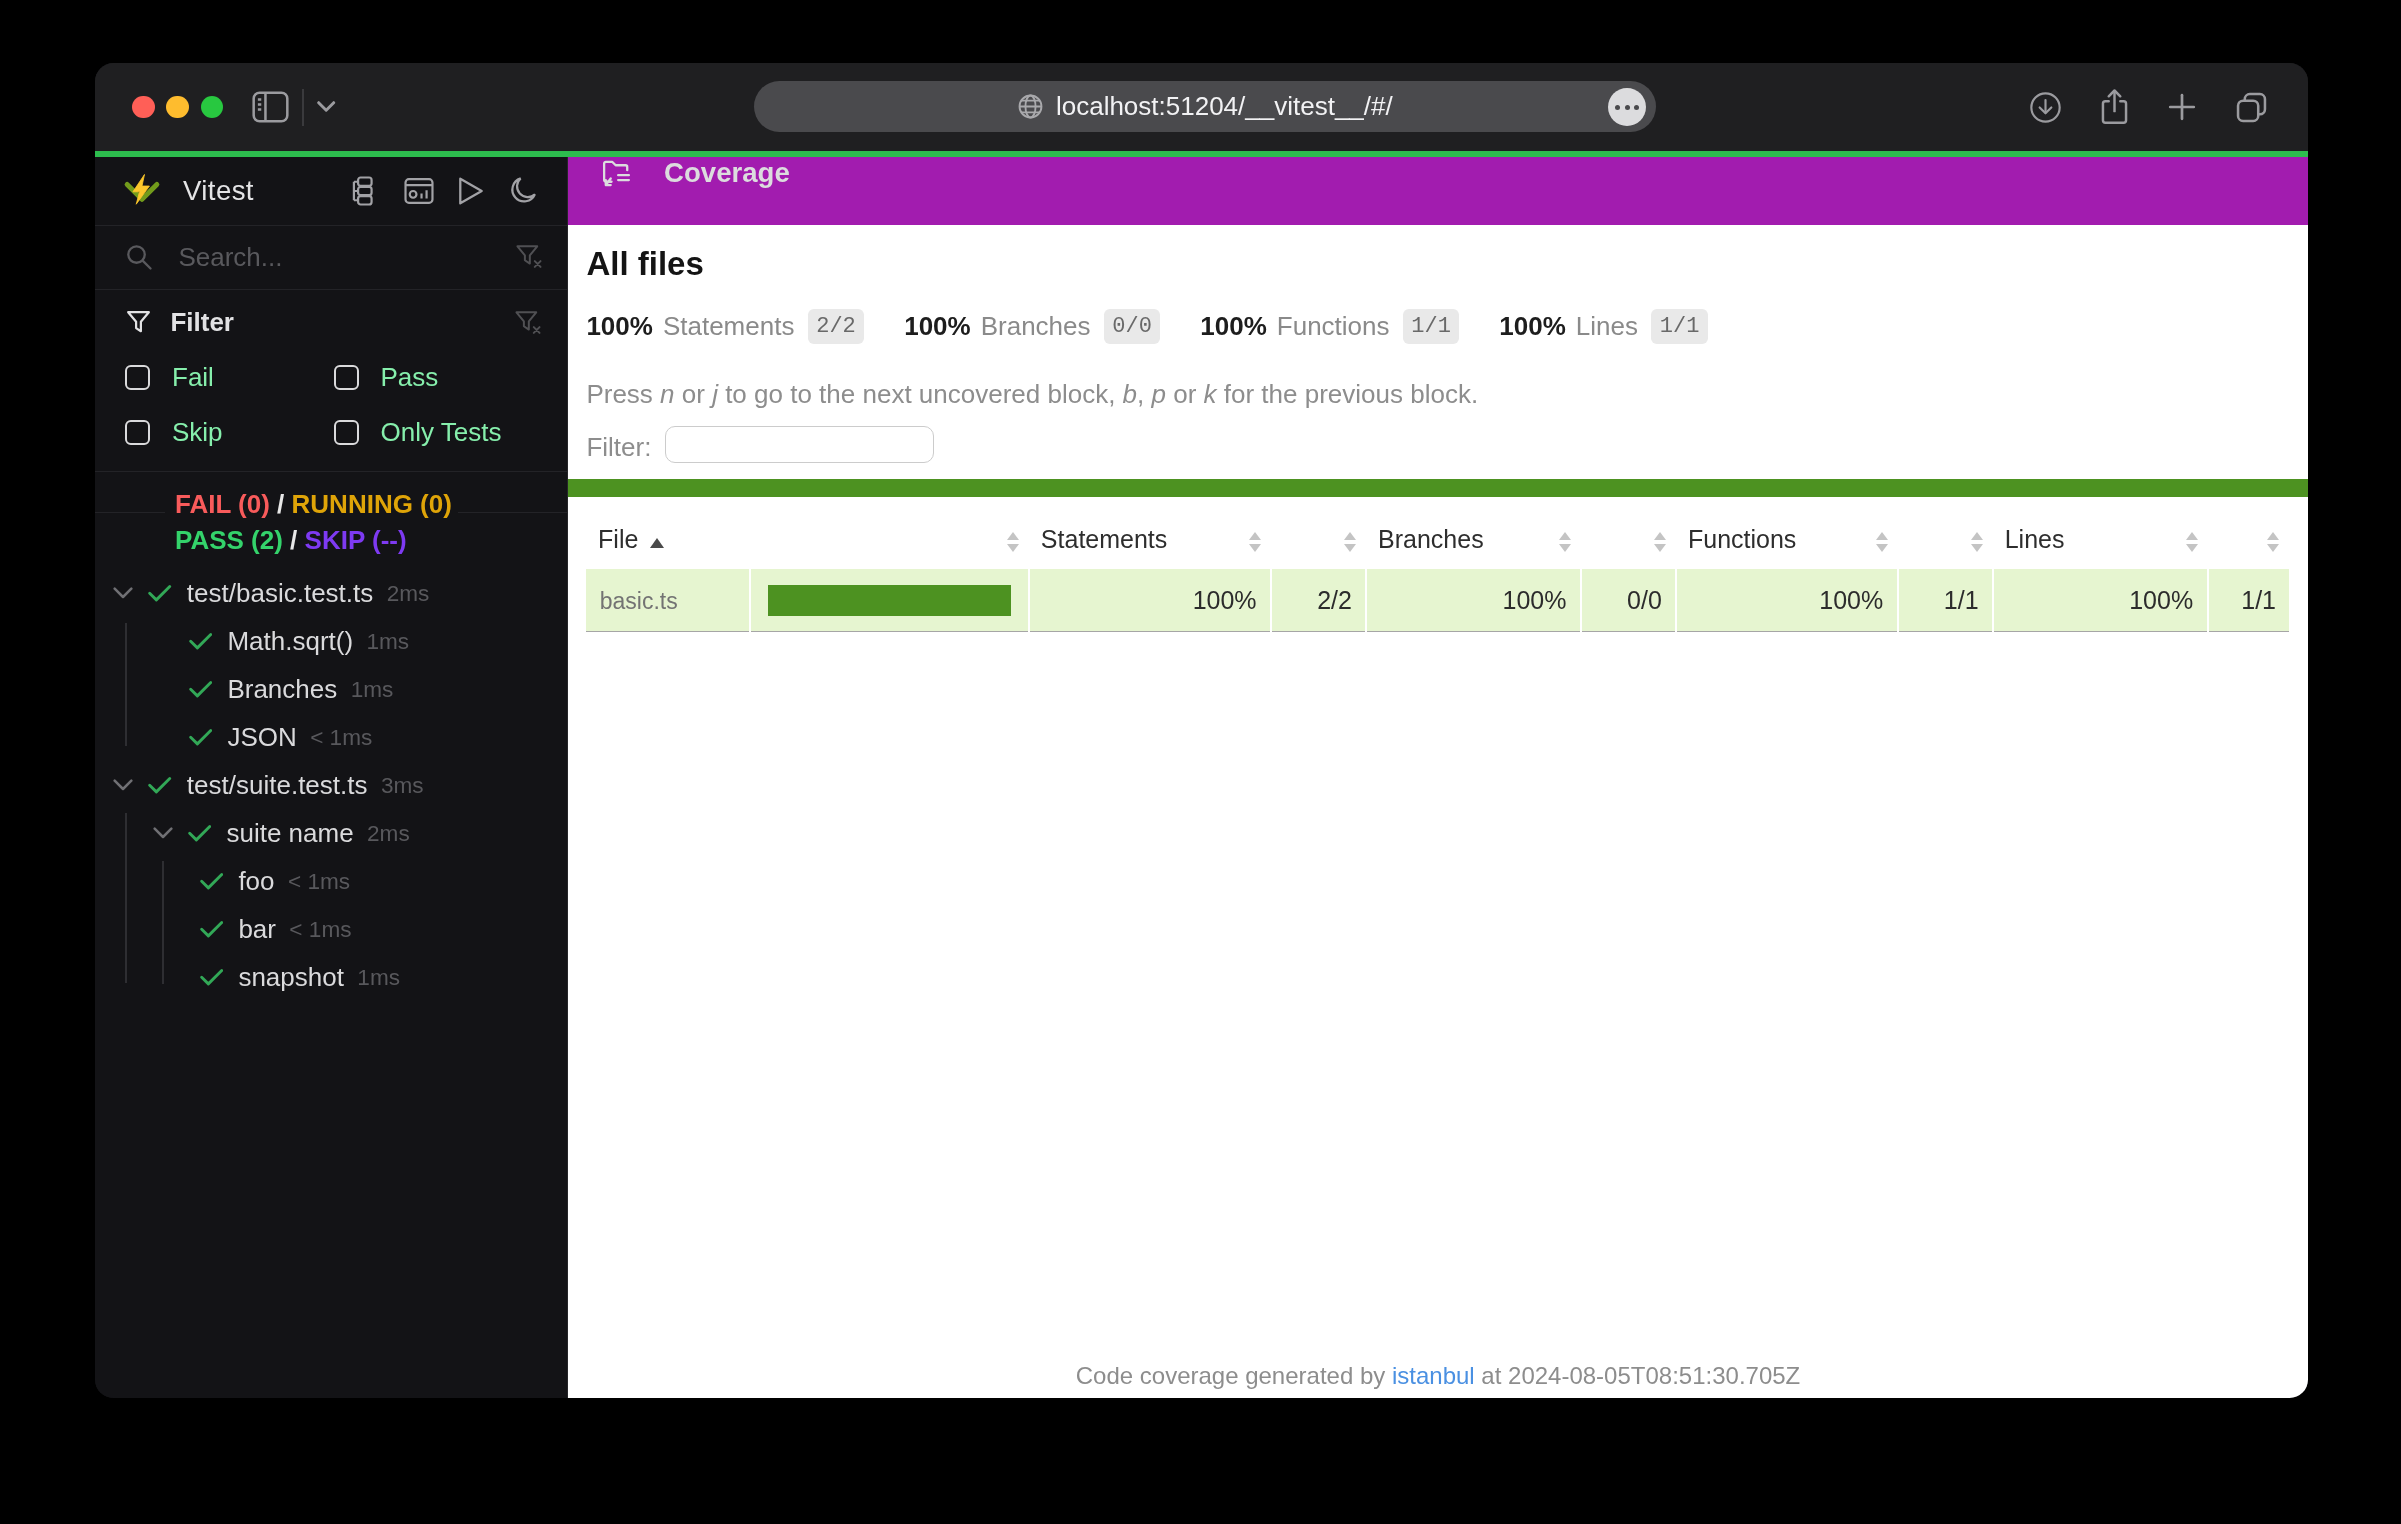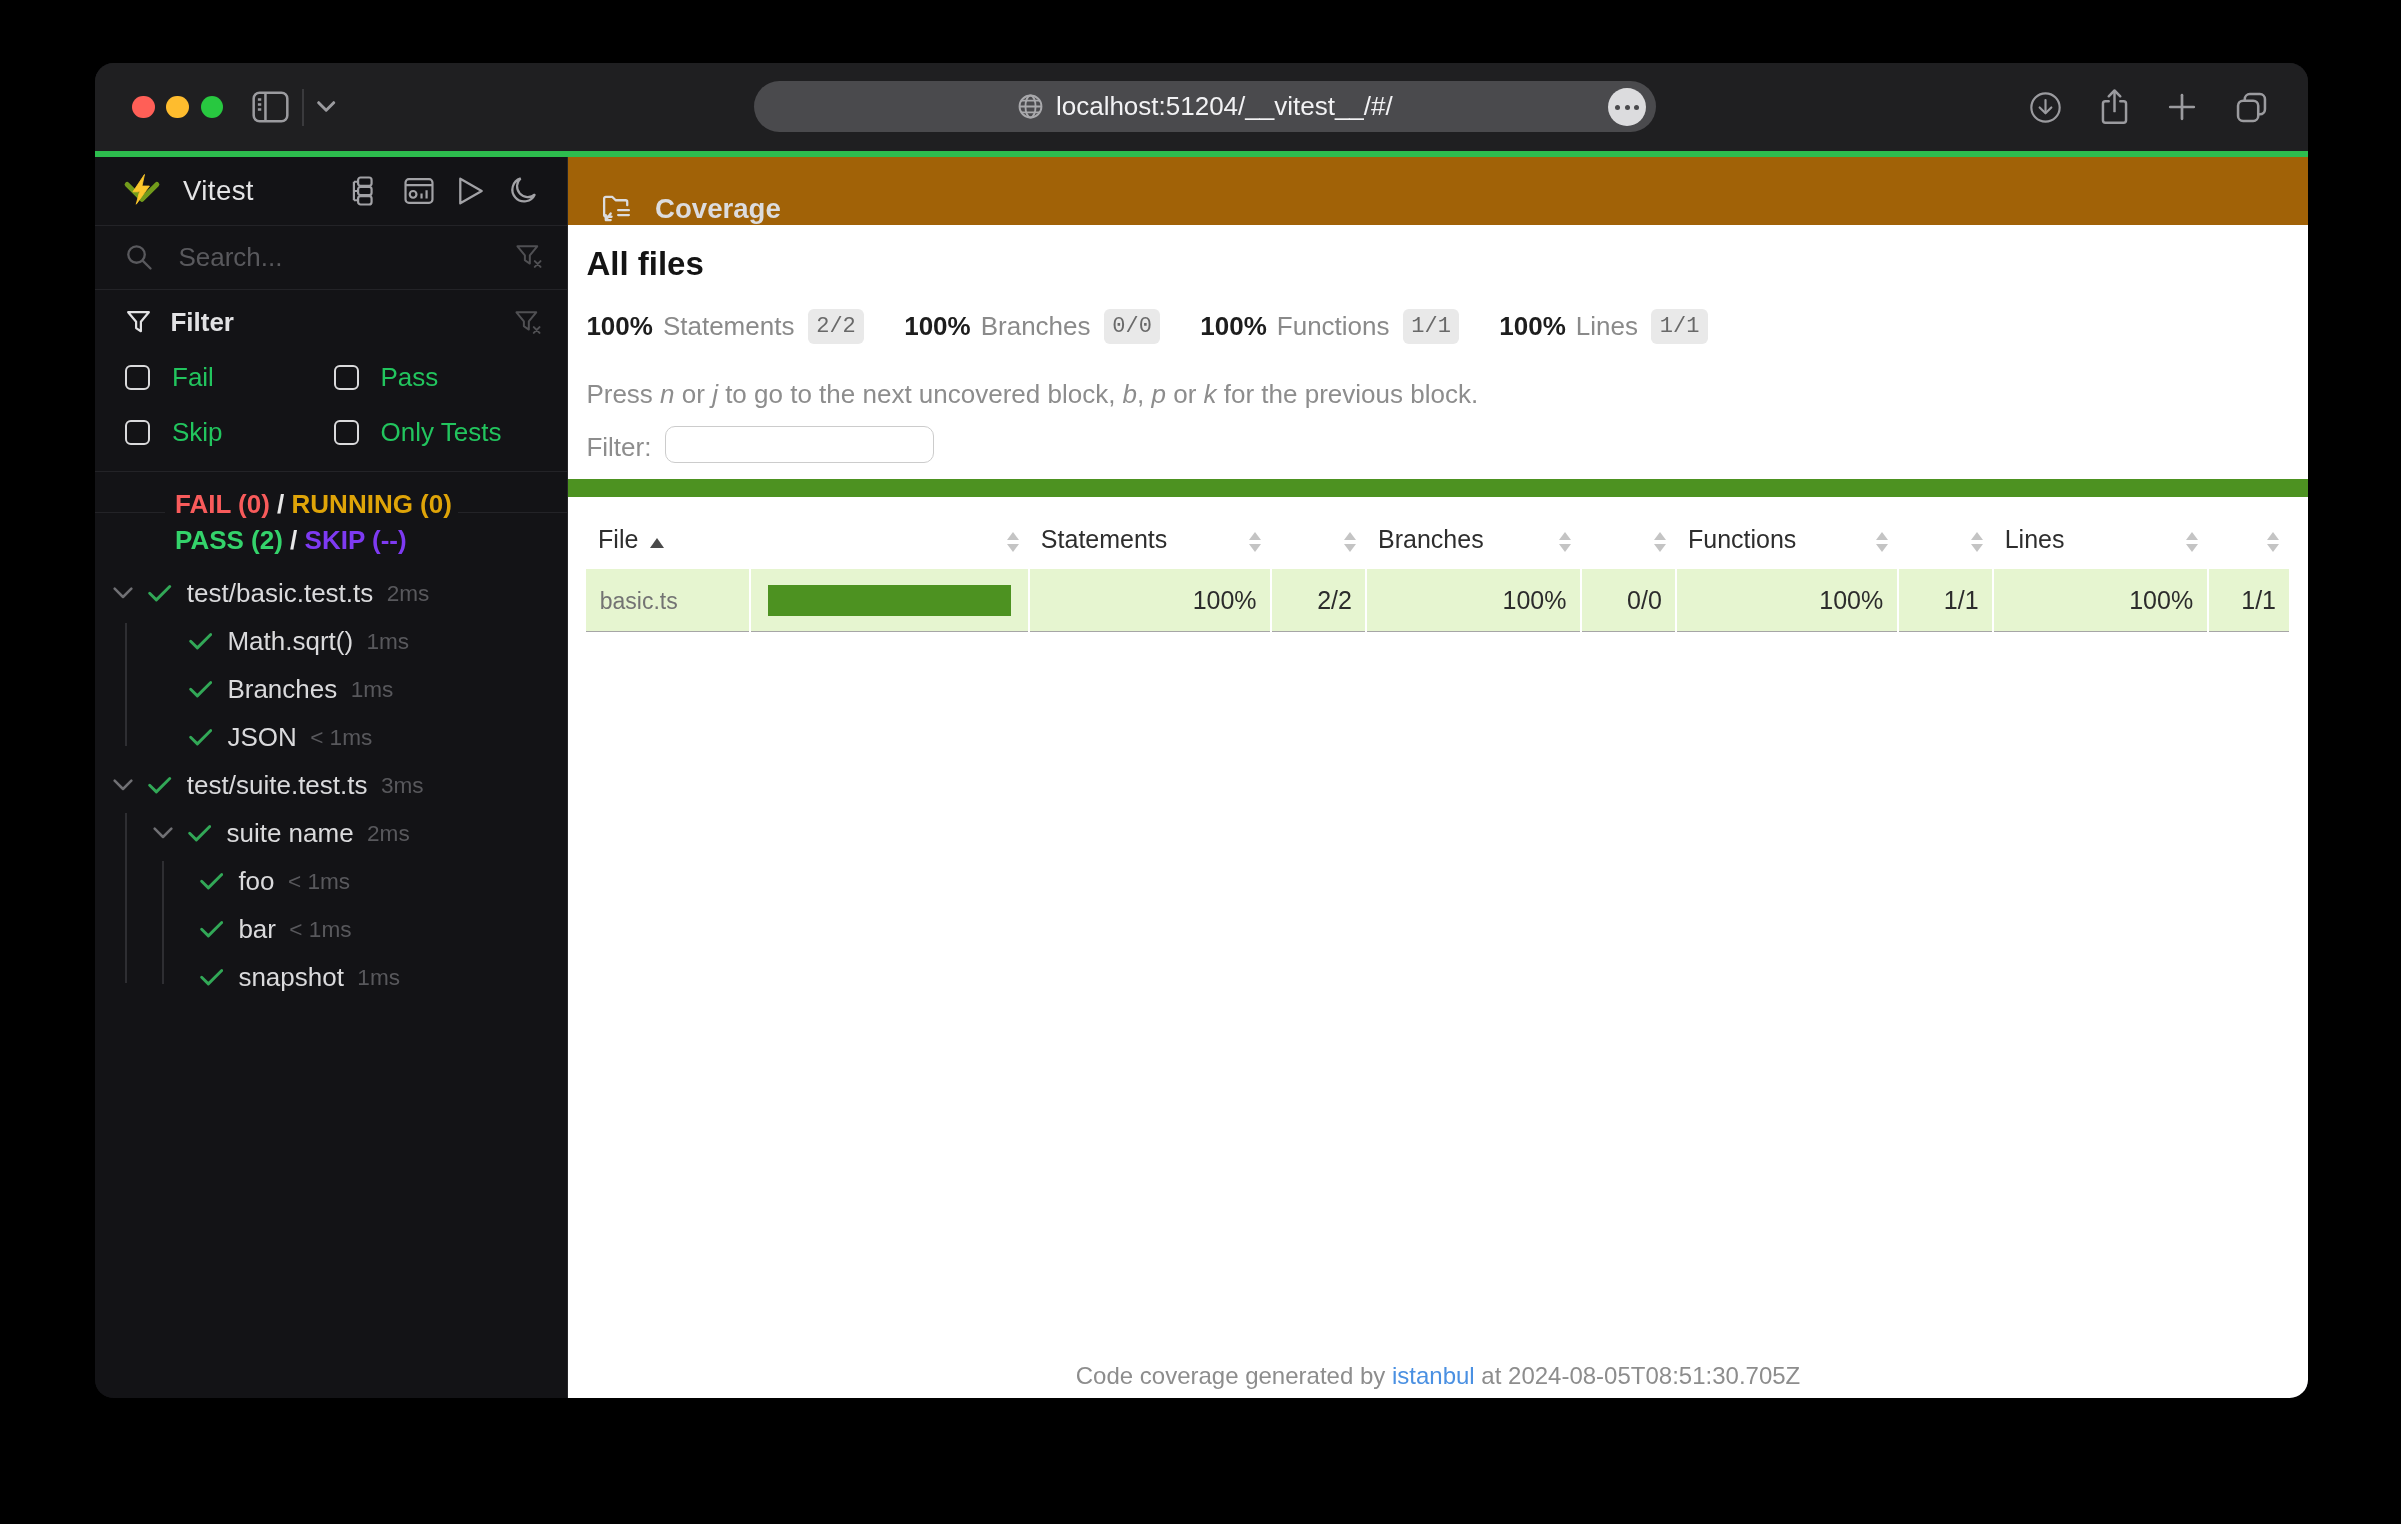--- a/index.html
+++ b/index.html
@@ -47,39 +47,39 @@
     font-family:"Liberation Sans",sans-serif;font-size:26px;color:#cfcfd2;
   }
   .sb-search input::placeholder{color:#59595d;}
   .dim-icon{opacity:.45;}
   .sb-filter{padding:16.7px 25px 22px 30px;border-bottom:0.8px solid #232327;}
   .sb-filter-title{display:flex;align-items:center;gap:18.4px;color:#e2e2e4;font-weight:700;font-size:26px;height:33px;}
   .sb-filter-title .spacer{margin-left:auto;}
   .cb-row{display:flex;margin-top:22px;height:33px;align-items:center;}
   .cb-item{display:flex;align-items:center;gap:22px;width:226px;cursor:default;}
   .cb-box{width:25px;height:25px;border:2.5px solid #dadadc;border-radius:5.8px;box-sizing:border-box;}
-  .cb-label{color:#22c55e;font-size:26px;}
+  .cb-label{color:#86efac;font-size:26px;}
   .sb-status{position:relative;padding:13.4px 0 6.7px 80px;font-weight:700;font-size:26px;line-height:36px;}
   .sb-status::before{content:"";position:absolute;left:0;top:40px;width:70px;height:0.8px;background:#232327;}
   .sb-status::after{content:"";position:absolute;right:0;top:40px;width:109px;height:0.8px;background:#232327;}
   .st-sep{color:#e8e8e8;}
   
   .tree{position:relative;padding-top:5px;flex:1;}
   .trow{height:48px;display:flex;align-items:center;}
   .trow.lvl0{padding-left:18.4px;}
   .trow.lvl1{padding-left:94px;}
   .trow.lvl2{padding-left:58px;}
   .trow.lvl3{padding-left:105px;}
   .tchev{width:23.4px;margin-right:11.7px;color:#707074;display:flex;}
   .tcheck{width:25px;margin-right:13.4px;display:flex;}
   .tlabel{color:#dadadc;font-size:26px;}
   .tdur{color:#58585c;font-size:22.6px;margin-left:13.4px;}
   .guide{position:absolute;width:1.7px;background:#2e2e32;}
   
-  .main-header{height:68px;flex:0 0 68px;background:#a16207;display:flex;align-items:flex-end;padding-left:32px;gap:22px;color:#dcdcde;}
+  .main-header{height:68px;flex:0 0 68px;background:#a21caf;display:flex;align-items:flex-start;padding-left:32px;gap:31px;color:#dcdcde;}
   .main-header .title{font-size:27.6px;font-weight:700;}
   
   .content{flex:1;background:#fff;position:relative;color:#333;min-height:0;padding-left:46px;}
   .all-files{position:absolute;left:18.4px;top:20px;font-size:33px;font-weight:700;color:#141414;}
   .summary{position:absolute;left:18.4px;top:84px;display:flex;align-items:center;gap:40px;}
   .sum-item{display:flex;align-items:center;}
   .sum-pct{font-weight:700;color:#1d1d1d;font-size:26px;}
   .sum-label{color:#8a8a8a;font-size:26px;margin-left:10px;}
   .sum-frac{
     margin-left:13.4px;background:#e9e9e9;color:#696969;border-radius:5.8px;

